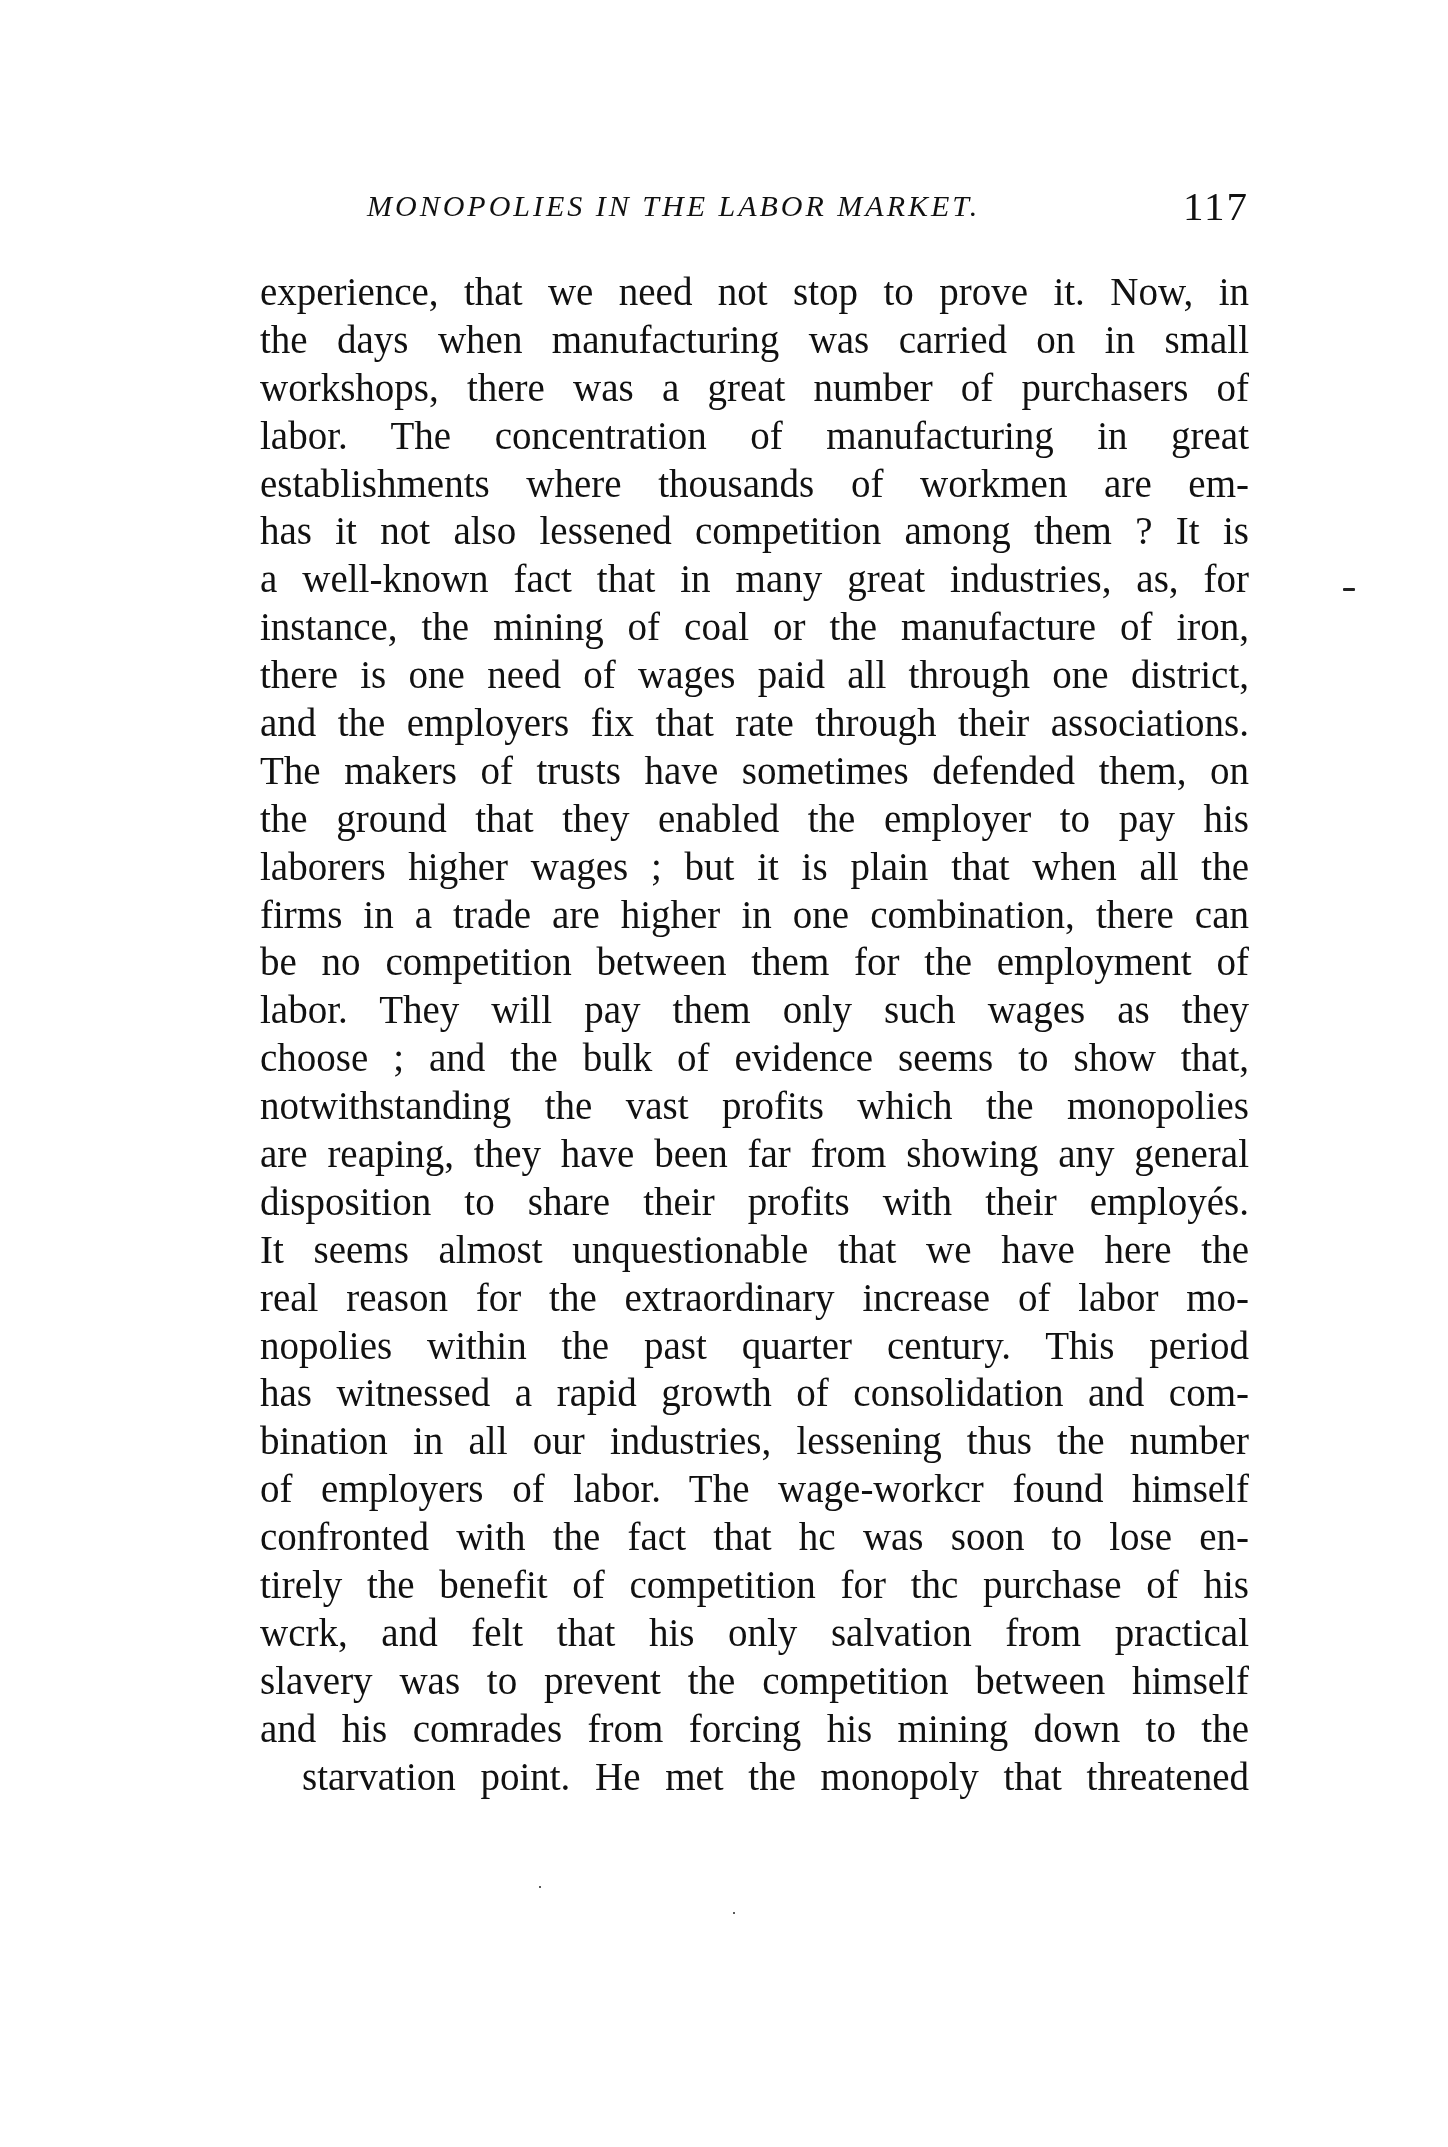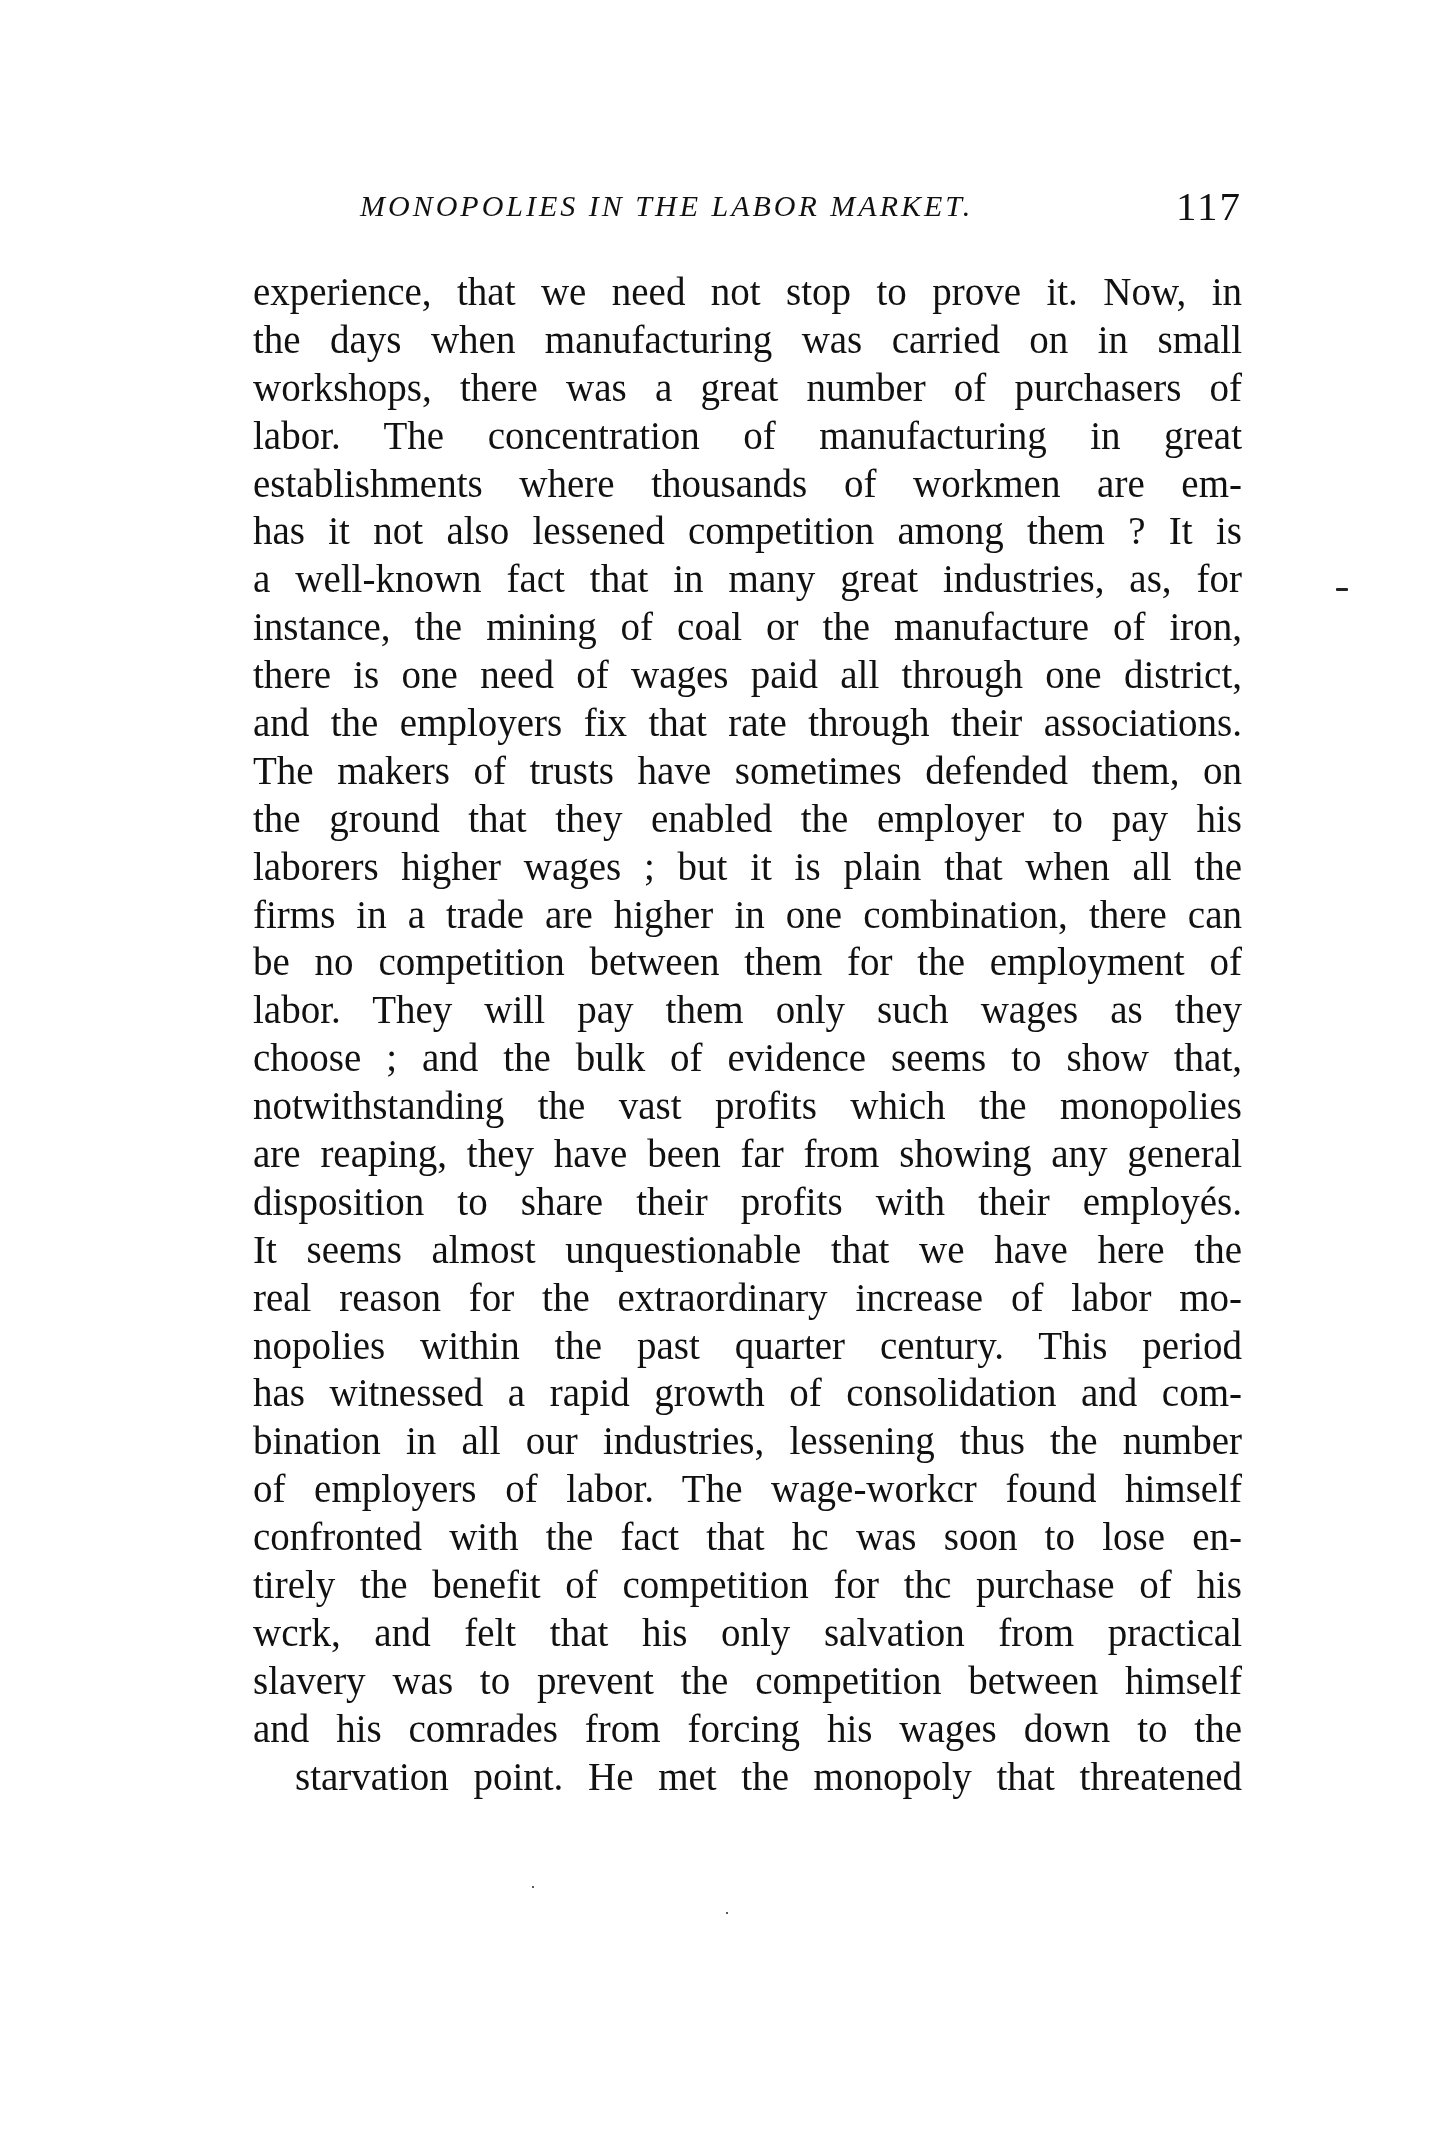--- a/index.html
+++ b/index.html
@@ -1,17 +1,17 @@
 <!DOCTYPE html>
 <html><head>
   <meta charset="utf-8">
   <style>
     html, body { margin: 0; padding: 0; background: #ffffff; }
     body { width: 1448px; height: 2147px; position: relative; overflow: hidden; }
-    .page { position: absolute; left: 0; top: 0; width: 1408px; height: 2147px; background: #ffffff; color: #111111; }
+    .page { position: absolute; left: 7px; top: 0; width: 1408px; height: 2147px; background: #ffffff; color: #111111; }
     .running-head {
       position: absolute; left: 360px; top: 186px; width: 882px; height: 40px;
       font-family: "Liberation Serif", serif; font-style: italic;
       font-size: 30px; letter-spacing: 3px; line-height: 40px; white-space: nowrap;
     }
     .running-title { position: absolute; left: 0; top: 0; }
     .page-number {
       position: absolute; right: 0; top: 0; font-style: normal; letter-spacing: 2px;
       font-size: 41px;
     }
@@ -58,20 +58,20 @@
     <span class="line" style="white-space: normal;">It seems almost unquestionable that we have here the</span>
     <span class="line" style="white-space: normal;">real reason for the extraordinary increase of labor mo-</span>
     <span class="line" style="white-space: normal;">nopolies within the past quarter century.  This period</span>
     <span class="line" style="white-space: normal;">has witnessed a rapid growth of consolidation and com-</span>
     <span class="line" style="white-space: normal;">bination in all our industries, lessening thus the number</span>
     <span class="line" style="white-space: normal;">of employers of labor.  The wage-workcr found himself</span>
     <span class="line" style="white-space: normal;">confronted with the fact that hc was soon to lose en-</span>
     <span class="line" style="white-space: normal;">tirely the benefit of competition for thc purchase of his</span>
     <span class="line" style="white-space: normal;">wcrk, and felt that his only salvation from practical</span>
     <span class="line" style="white-space: normal;">slavery was to prevent the competition between himself</span>
-    <span class="line" style="white-space: normal;">and his comrades from forcing his wages down to the</span>
+    <span class="line" style="white-space: normal;">and his comrades from forcing his mining down to the</span>
     <span class="line" style="white-space: normal; margin-left: 42px;">starvation point.  He met the monopoly that threatened</span>
   </div>
 
   <div class="speck" style="left:1336px;top:588px;width:12px;height:3px;"></div>
   <div class="speck" style="left:532px;top:1886px;width:2px;height:2px;"></div>
   <div class="speck" style="left:726px;top:1912px;width:2px;height:2px;"></div>
 </div>
 
 </body></html>

